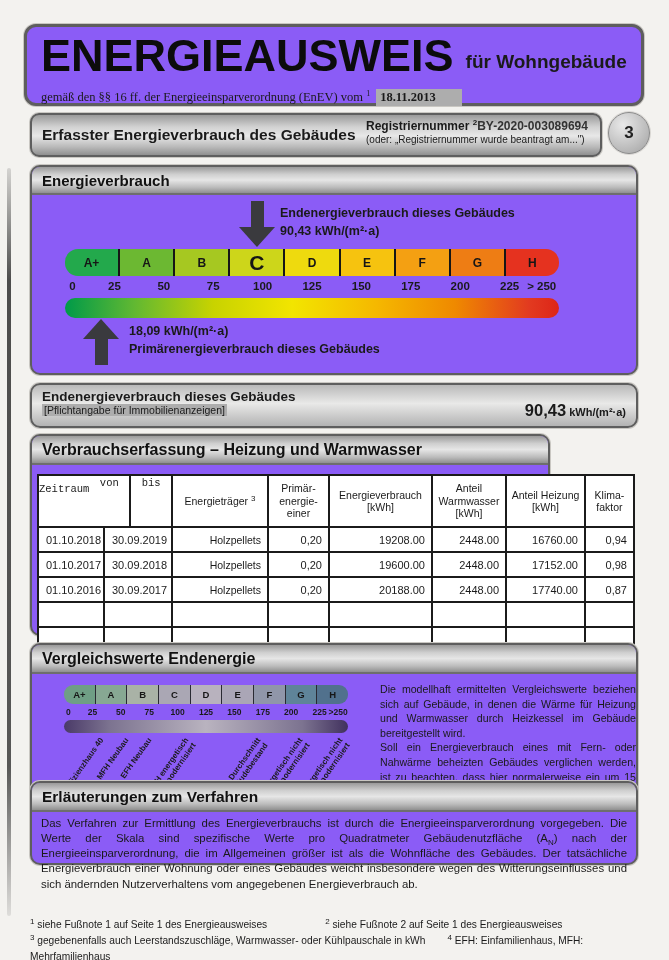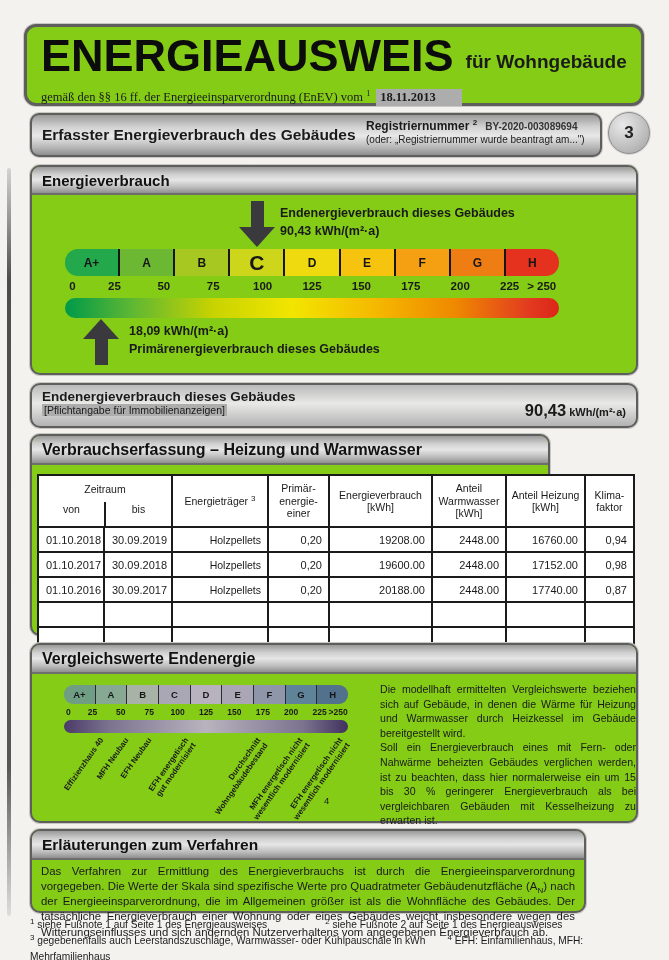--- a/index.html
+++ b/index.html
@@ -1,38 +1,38 @@
 <!DOCTYPE html>
 <html><head>
 <meta charset="utf-8">
 <style>
   html,body{margin:0;padding:0;}
   body{width:669px;height:960px;background:#f3f2ef;font-family:"Liberation Sans",sans-serif;color:#1a1a1a;position:relative;overflow:hidden;}
   .page{position:absolute;inset:0;}
   .scan-edge{position:absolute;left:7px;top:168px;width:4px;height:748px;background:linear-gradient(180deg,rgba(40,40,40,.15),rgba(35,35,35,.8) 15%,rgba(35,35,35,.75) 80%,rgba(40,40,40,.1));border-radius:2px;}
-  .box{position:absolute;border:2px solid #5e5e5e;border-radius:10px;background:#84cc16;box-shadow:0 0 0 1px #c9c7c2;}
+  .box{position:absolute;border:2px solid #5e5e5e;border-radius:10px;background:#8b5cf6;box-shadow:0 0 0 1px #c9c7c2;}
   .bar{background:linear-gradient(180deg,#9a9a9a 0%,#cfcfcf 28%,#e6e6e6 50%,#bcbcbc 78%,#8f8f8f 100%);border-bottom:2px solid #6e6e6e;border-radius:8px 8px 0 0;padding:5px 10px 4px 10px;font-weight:bold;font-size:15px;color:#111;}
   .standalone-bar{position:absolute;border:2px solid #5e5e5e;border-radius:9px;background:linear-gradient(180deg,#9a9a9a 0%,#d2d2d2 30%,#e8e8e8 52%,#b9b9b9 80%,#8f8f8f 100%);box-shadow:0 0 0 1px #c9c7c2;display:flex;align-items:stretch;}
   sup{font-size:8px;vertical-align:super;line-height:0;}
   sub{font-size:8px;vertical-align:sub;line-height:0;}
 
   
   .hdr{left:24px;top:24px;width:620px;height:82px;border-width:3px;border-radius:12px;padding:6px 14px 0 14px;box-sizing:border-box;}
   .hdr-row{display:flex;align-items:flex-end;gap:12px;}
   .hdr-title{font-size:45px;font-weight:bold;letter-spacing:0px;line-height:1.0;color:#0c0c0c;}
   .hdr-sub{font-size:19px;font-weight:bold;padding-bottom:5px;}
   .law-line{font-size:12.5px;margin-top:11px;font-family:Liberation Serif, serif;}
   .date-chip{display:inline-block;background:#adadad;padding:1px 26px 1px 4px;margin-left:6px;font-weight:bold;}
 
   
   .secbar{left:30px;top:113px;width:572px;height:44px;box-sizing:border-box;}
   .secbar .lt{flex:1;display:flex;align-items:center;padding-left:10px;font-size:15.5px;font-weight:bold;}
   .secbar .rt{width:228px;padding:4px 6px 2px 2px;line-height:1.25;}
   .reg-l1{font-size:12px;font-weight:bold;white-space:nowrap;}
-  .reg-num{font-size:10px;font-weight:bold;color:#333;margin-left:8px;}
+  .reg-num{font-size:12px;font-weight:bold;color:#333;}
   .reg-l2{font-size:10px;white-space:nowrap;}
   .badge{position:absolute;left:608px;top:112px;width:40px;height:40px;border-radius:50%;background:radial-gradient(circle at 35% 30%,#e9e9e9,#b3b3b3 75%,#9a9a9a);border:1px solid #8a8a8a;display:flex;align-items:center;justify-content:center;font-size:17px;font-weight:bold;color:#222;box-shadow:0 0 0 1px #d8d6d2;}
 
   
   .evbox{left:30px;top:165px;width:608px;height:210px;box-sizing:border-box;}
   .evbox .bar{font-size:15px;}
   .arrow{position:absolute;width:36px;}
   .arrow .shaft{width:13px;height:26px;background:#3a3a3e;margin:0 auto;}
   .arrow .head-down{width:0;height:0;border-left:18px solid transparent;border-right:18px solid transparent;border-top:20px solid #3a3a3e;}
   .arrow .head-up{width:0;height:0;border-left:18px solid transparent;border-right:18px solid transparent;border-bottom:20px solid #3a3a3e;}
@@ -62,21 +62,21 @@
   .ee-val{position:absolute;right:10px;bottom:6px;font-size:11px;font-weight:bold;}
   .ee-val b{font-size:16.5px;}
 
   
   .vtbox{left:30px;top:434px;width:520px;height:202px;box-sizing:border-box;}
   .vtbox .bar{font-size:16px;}
   .tbl{position:absolute;left:5px;top:38px;width:594px;border:2px solid #1b1b1b;background:#fff;box-sizing:content-box;}
   .throw{display:flex;height:50px;border-bottom:2px solid #1b1b1b;}
   .hc{border-right:2px solid #1b1b1b;display:flex;align-items:center;justify-content:center;text-align:center;font-size:10.5px;line-height:1.18;white-space:pre-line;box-sizing:border-box;}
   .hc:last-child{border-right:none;}
-  .zeit{flex:0 0 134px;display:flex;flex-direction:column;align-items:stretch;justify-content:flex-start;padding:0;}
+  .zeit{flex:0 0 134px;display:flex;flex-direction:row;align-items:stretch;justify-content:flex-start;padding:0;font-family:Liberation Mono, monospace;}
   .zr-top{height:26px;display:flex;align-items:center;justify-content:center;}
   .zr-sub{display:flex;flex:1;}
   .zr-sub div{flex:1;display:flex;align-items:flex-start;justify-content:center;padding-top:1px;}
   .zr-sub div + div{border-left:2px solid #1b1b1b;}
   .w-et{flex:0 0 96px;}.w-pf{flex:0 0 61px;}.w-ev{flex:0 0 103px;}
   .w-ww{flex:0 0 74px;}.w-ah{flex:0 0 79px;}.w-kf{flex:0 0 47px;}
   .tr{display:flex;height:23px;border-bottom:2px solid #1b1b1b;font-size:11px;}
   .tr:last-child{border-bottom:none;}
   .td{border-right:2px solid #1b1b1b;display:flex;align-items:center;box-sizing:border-box;white-space:nowrap;overflow:hidden;}
   .td:last-child{border-right:none;}
@@ -98,21 +98,21 @@
   .s-ticks span{font-size:8.5px;}
   .grad.small{left:32px;top:75px;width:284px;height:13px;border-radius:7px;background:linear-gradient(90deg,#4a3a68,#7c7390 16%,#b9b3bf 50%,#7c7390 84%,#41315e);}
   .rl{position:absolute;top:91px;width:150px;text-align:right;transform:rotate(-55deg);transform-origin:100% 0;font-size:8px;font-weight:bold;line-height:1.15;white-space:pre-line;}
   .rl0{left:-84px;}.rl1{left:-59px;}.rl2{left:-36px;}.rl3{left:1px;}
   .rl4{left:73px;}.rl5{left:115px;}.rl6{left:155px;}
   .vg-text{position:absolute;left:348px;top:37px;width:256px;font-size:10.6px;line-height:1.38;text-align:justify;}
   .vg-text p{margin:0;}
   .pagemark{position:absolute;left:292px;top:150px;font-size:9.5px;}
 
   
-  .erbox{left:30px;top:829px;width:556px;height:84px;box-sizing:border-box;}
+  .erbox{left:30px;top:781px;width:608px;height:84px;box-sizing:border-box;}
   .erbox .bar{font-size:15.5px;}
   .er-text{padding:4px 9px;font-size:11.4px;line-height:1.33;text-align:justify;}
 
   
   .fnotes{position:absolute;left:30px;top:917px;width:616px;font-size:10.2px;line-height:1.55;}
   .fn-gap1{display:inline-block;width:58px;}
   .fn-gap2{display:inline-block;width:22px;}
 </style>
 </head>
 <body>

